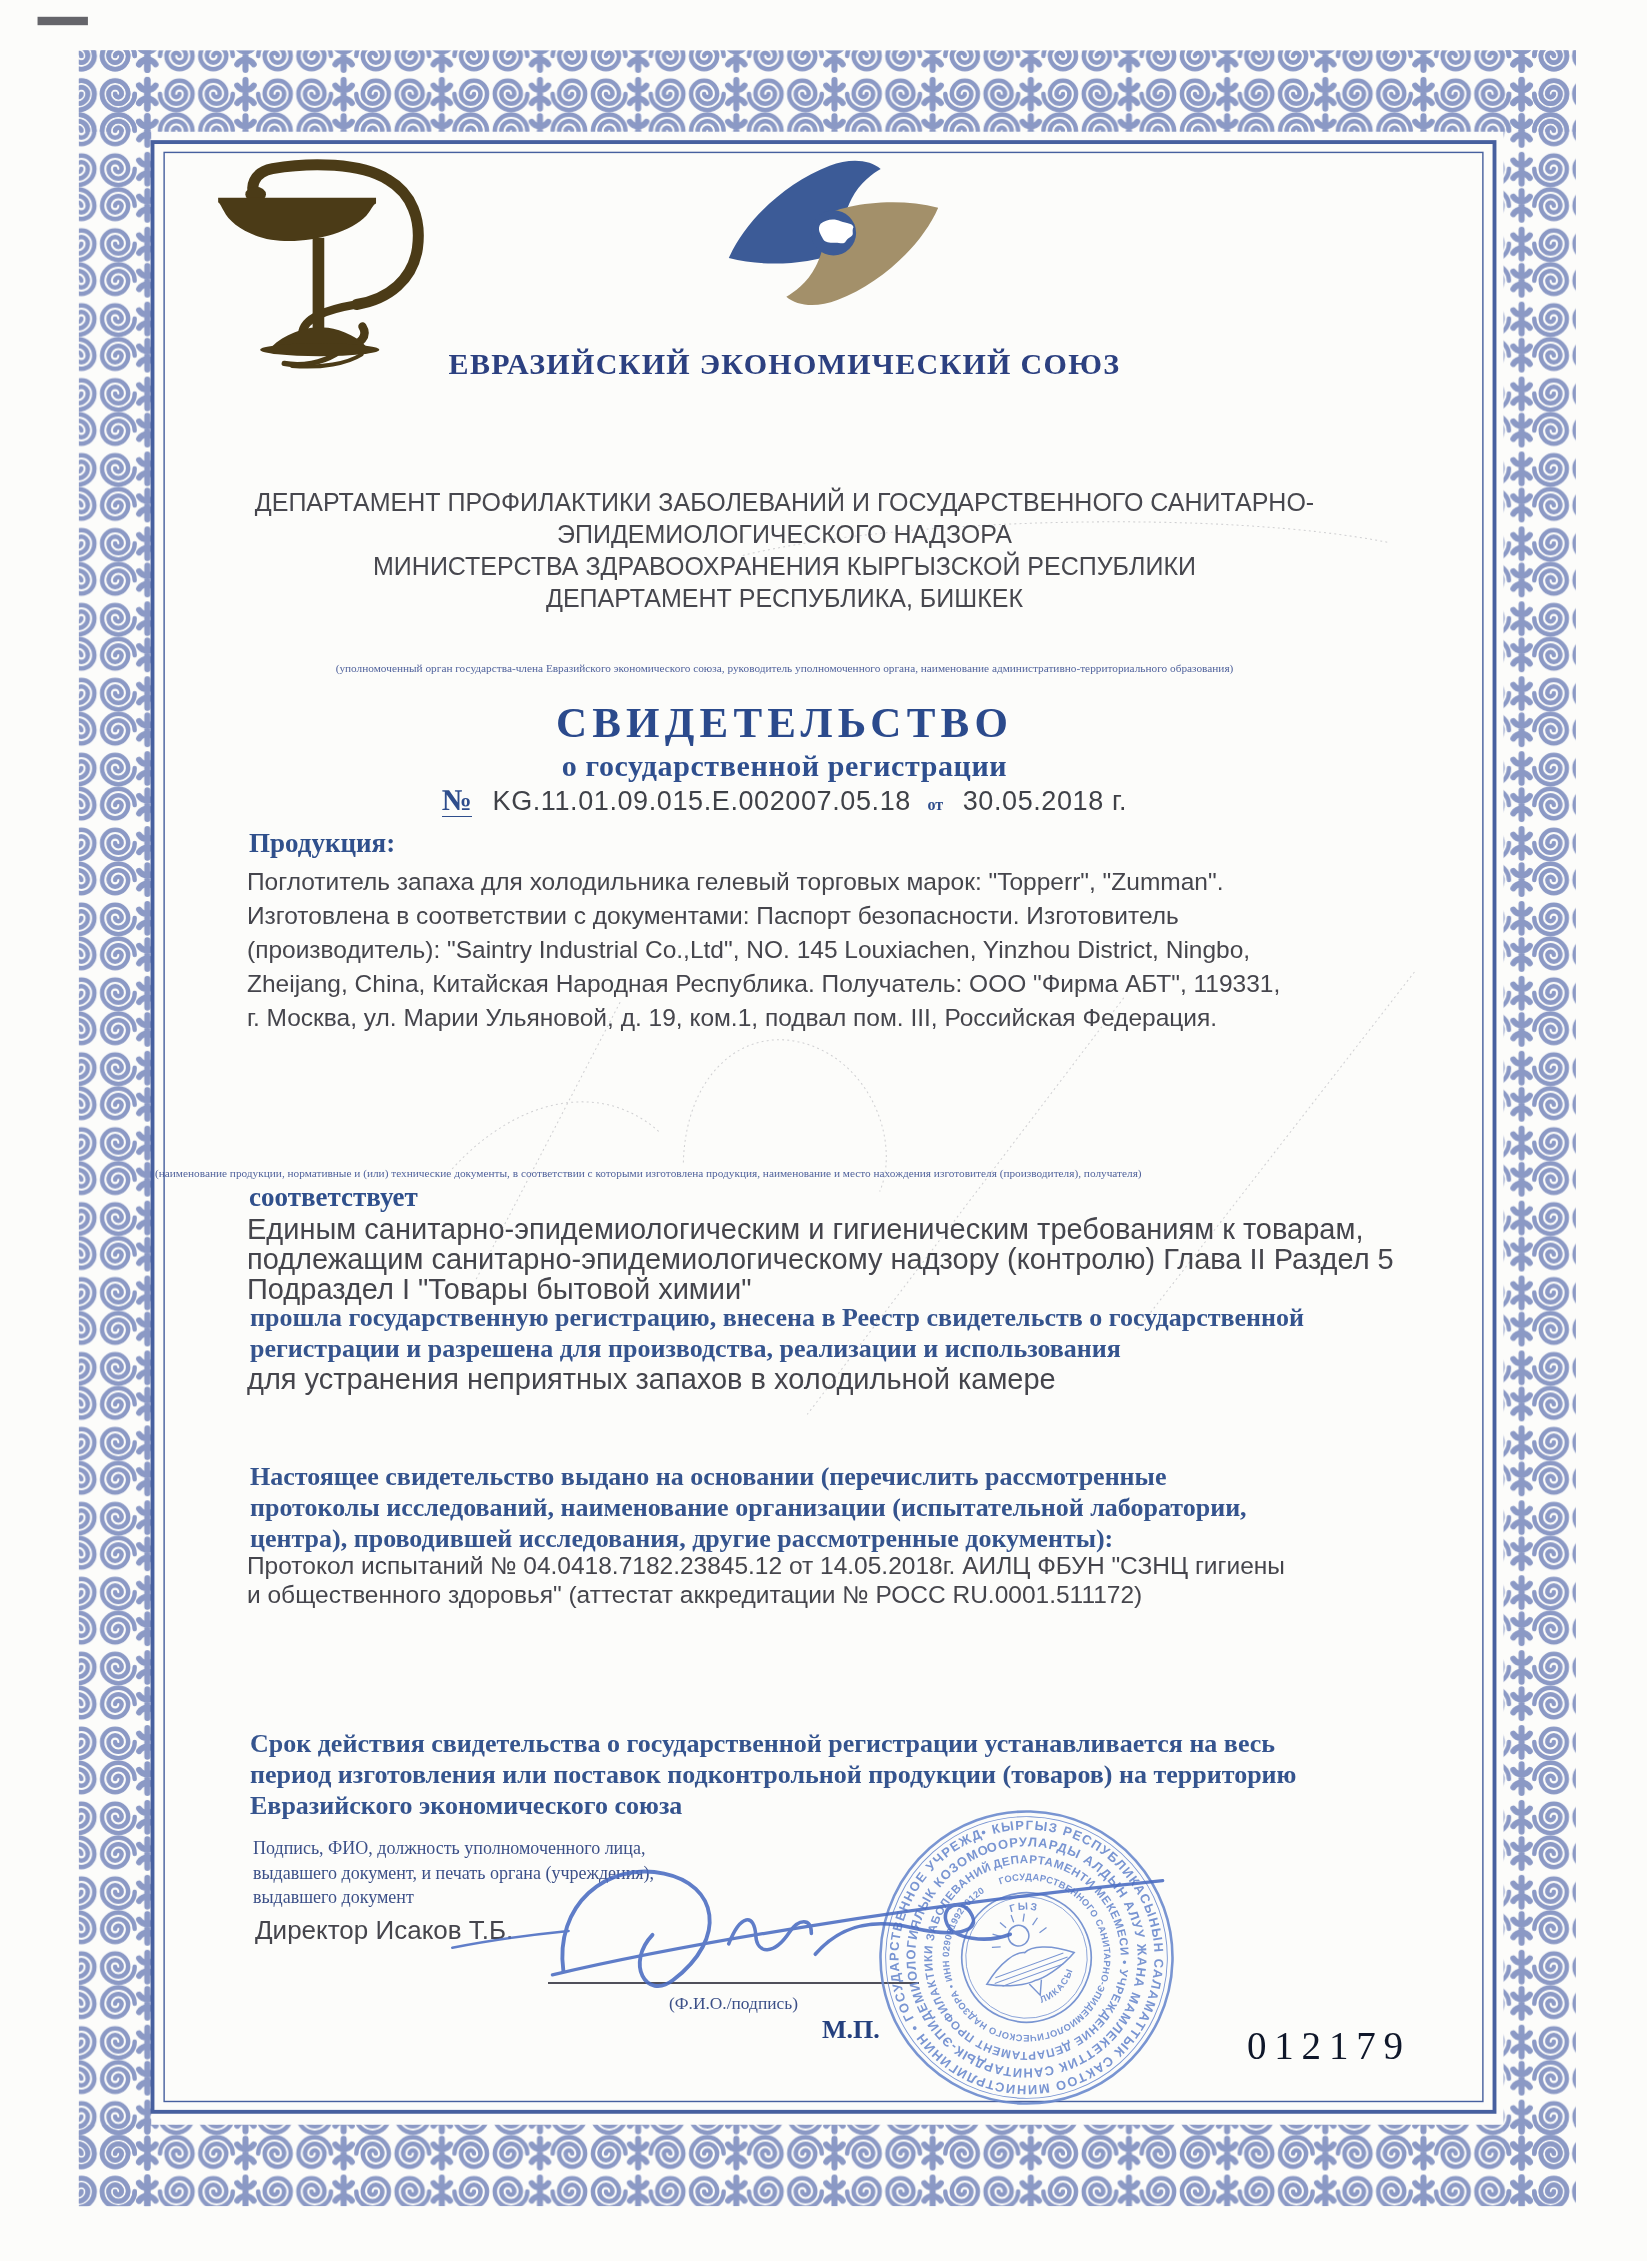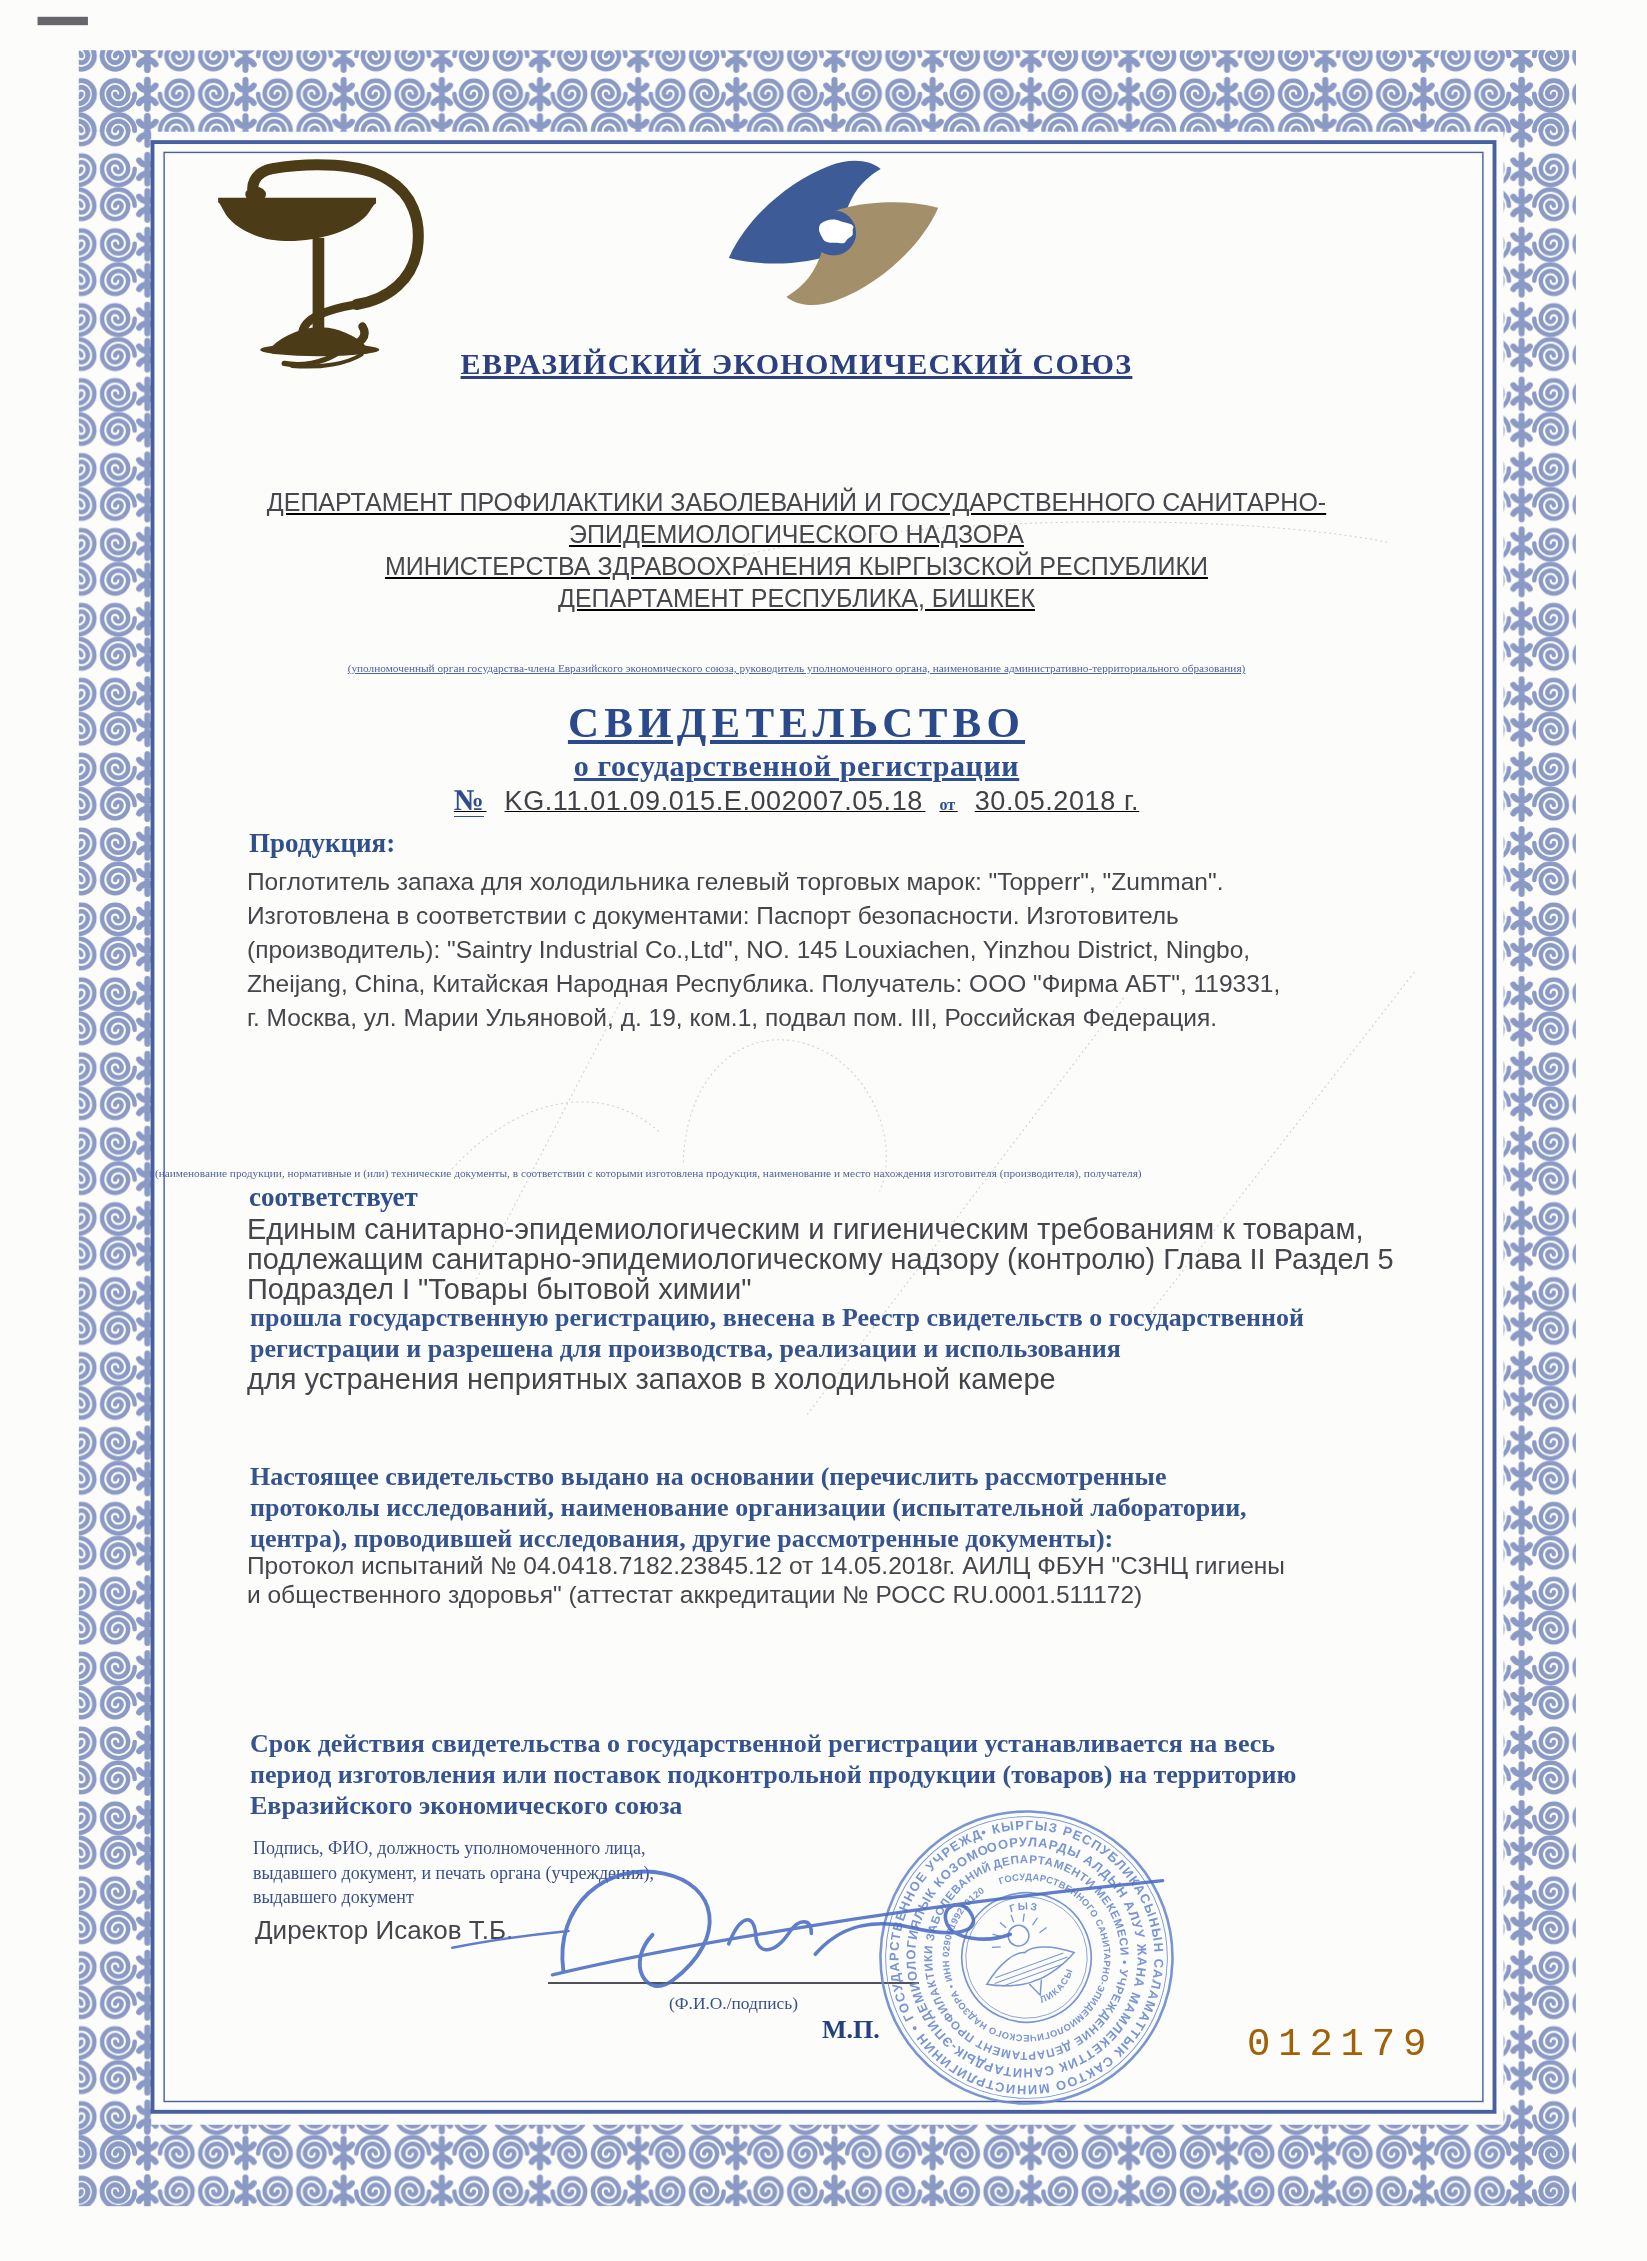--- a/index.html
+++ b/index.html
@@ -1,38 +1,38 @@
 <!DOCTYPE html>
 <html style="font-size:10.3px"><head>
 <meta charset="utf-8">
 <style>
   html,body{margin:0;padding:0;}
   body{width:1647px;height:2261px;position:relative;background:#fcfcfa;overflow:hidden;
        font-family:"Liberation Serif",serif;}
   .abs{position:absolute;}
   .nowrap{white-space:nowrap;}
-  .col{position:absolute;left:162px;width:1269px;text-decoration:underline;}
+  .col{position:absolute;left:150px;width:1269px;}
   .ctr{text-align:center;}
   .serif-blue{font-family:"Liberation Serif",serif;color:#2e4d8c;font-weight:bold;}
   .sans-gray{font-family:"Liberation Sans",sans-serif;color:#45454c;}
   .issuer-line{font-family:"Liberation Sans",sans-serif;color:#47474e;font-size:25px;line-height:32px;}
   .tiny-caption{font-family:"Liberation Serif",serif;color:#51639c;font-size:11.3px;line-height:14px;}
   .cert-title{font-size:43px;letter-spacing:5.2px;color:#2b4a8c;}
   .cert-subtitle{font-size:30px;letter-spacing:0.6px;color:#2f4f8e;}
   .union-title{font-size:30px;letter-spacing:1.3px;color:#2c4080;font-weight:bold;}
   .numsign{font-size:30px;color:#2e4d8c;font-weight:bold;font-family:"Liberation Serif",serif;}
   .numval{font-size:27px;letter-spacing:0.6px;font-family:"Liberation Sans",sans-serif;color:#3f4147;}
   .numfrom{font-size:16px;color:#2e4d8c;font-weight:bold;font-family:"Liberation Serif",serif;}
   .body-line{font-size:24.5px;line-height:34px;}
   .req-line{font-size:29px;line-height:30px;}
   .blue-par{font-size:26px;line-height:31px;color:#35548e;font-weight:bold;font-family:"Liberation Serif",serif;}
   .sign-cap{font-size:18px;line-height:24.5px;color:#3c5088;font-family:"Liberation Serif",serif;}
   .label-blue{font-size:27px;color:#30508c;font-weight:bold;font-family:"Liberation Serif",serif;}
-  .serial{font-family:Liberation Mono, monospace;font-size:39px;
-          letter-spacing:7.8px;color:#a16207;}
+  .serial{font-family:Liberation Serif, serif;font-size:39px;
+          letter-spacing:7.8px;color:#0f172a;}
   .fio-cap{font-size:17.4px;color:#3c5088;font-family:"Liberation Serif",serif;}
   .mp{font-size:26px;color:#24407e;font-weight:bold;font-family:"Liberation Serif",serif;}
   svg{display:block;}
 </style>
 </head>
 <body>
 
 <svg class="abs" style="left:0;top:0" width="1647" height="2261" viewBox="0 0 2550 3501">
   <defs>
     <path id="sp" d="M80,40 A40,40 0 1 1 0,40 A32,32 0 1 1 64,40 A24,24 0 1 1 16,40 A16,16 0 1 1 48,40 A8,8 0 1 1 32,40" fill="none"></path>

